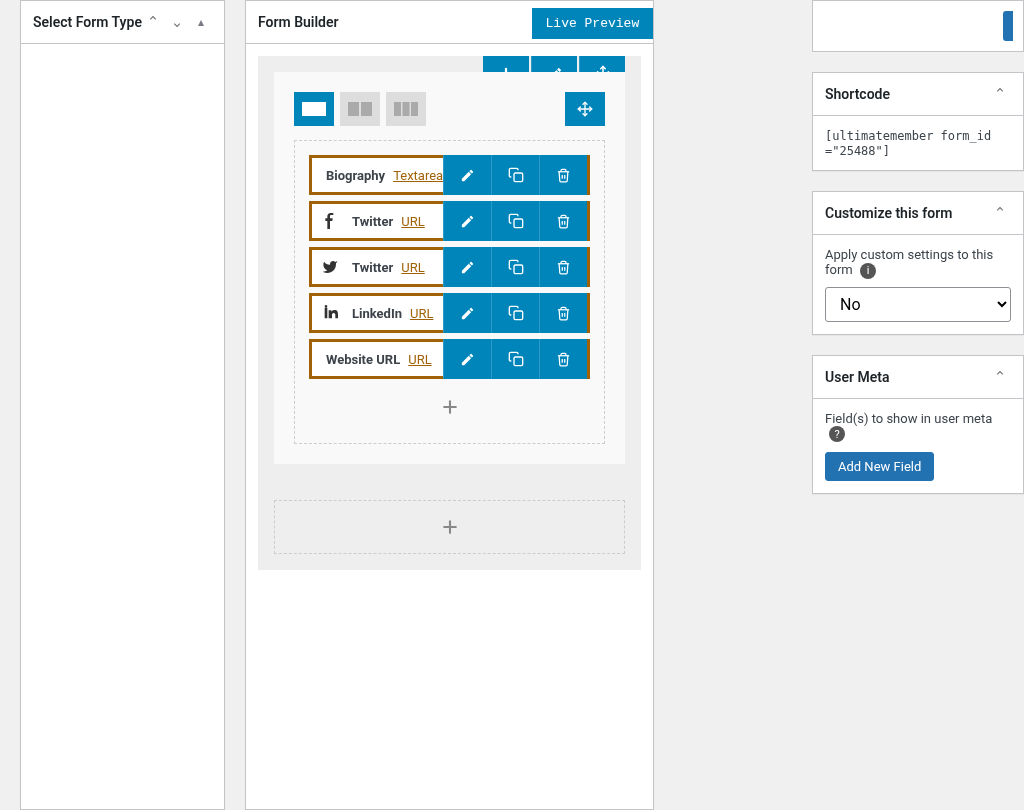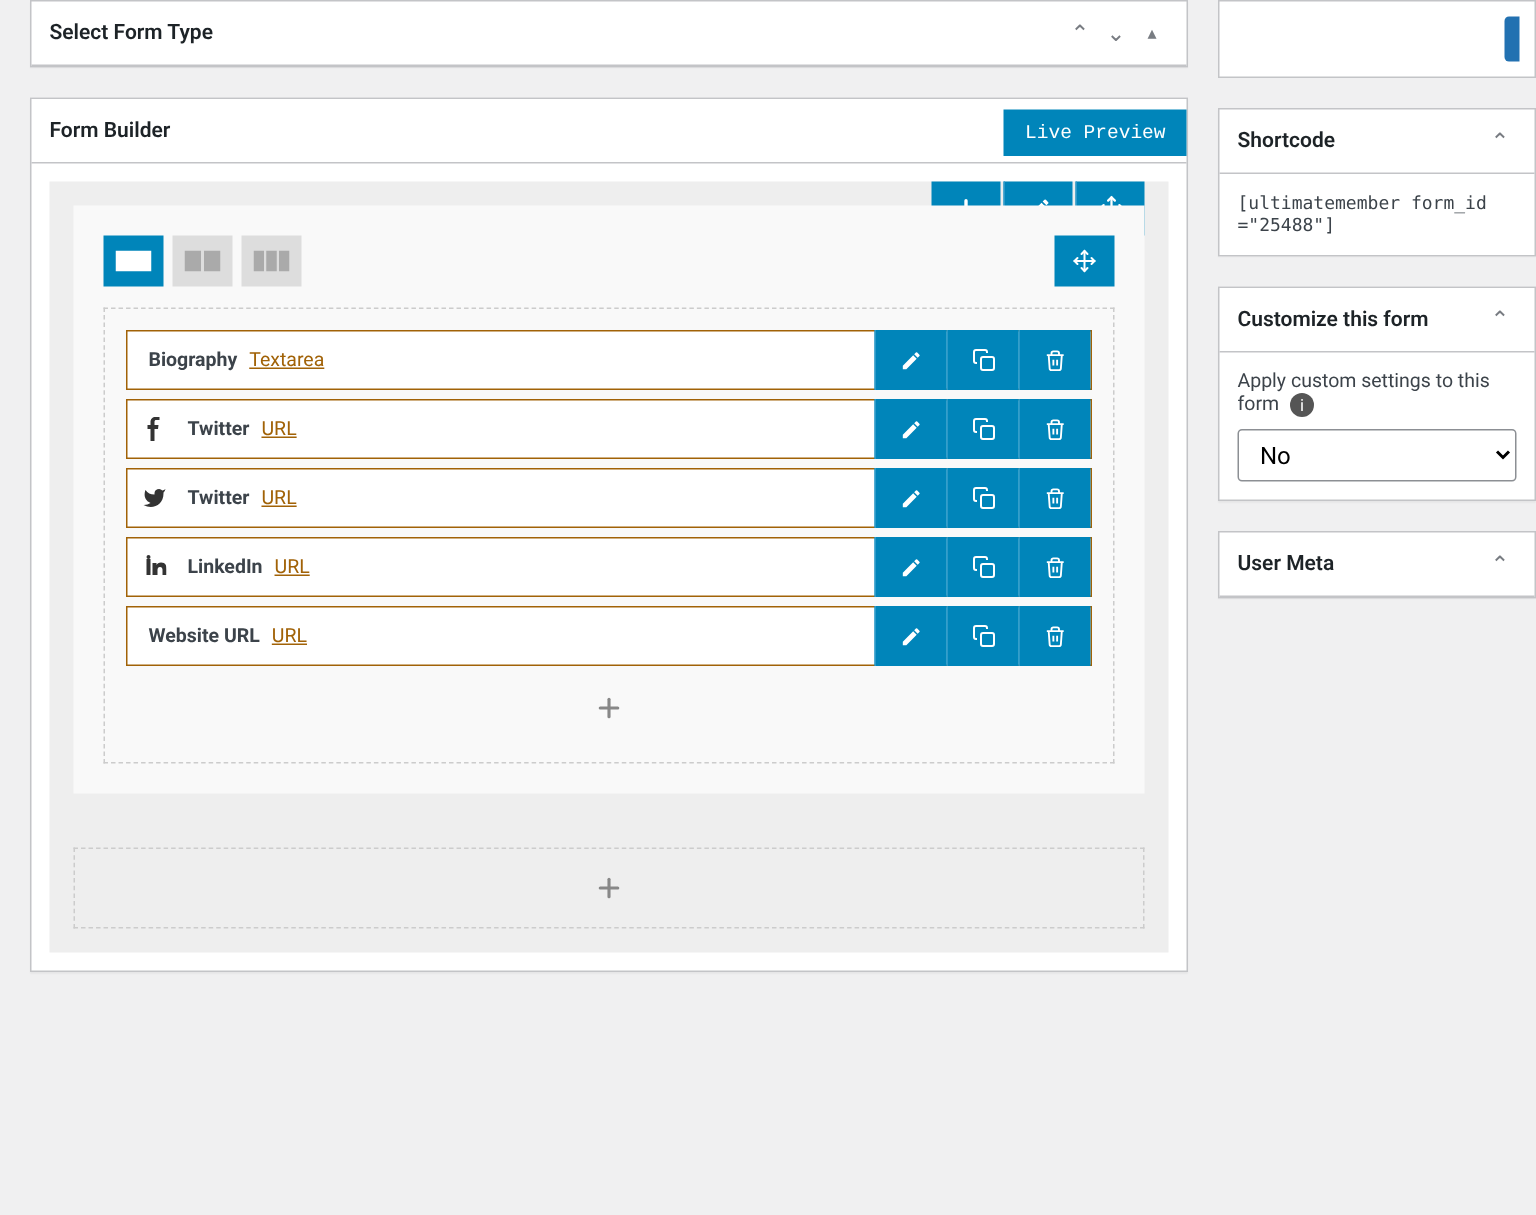--- a/index.html
+++ b/index.html
@@ -1,18 +1,18 @@
 <!DOCTYPE html>
 <html><head>
   <meta charset="utf-8">
   <style>
     * { box-sizing: border-box; margin: 0; padding: 0; font-family: -apple-system, BlinkMacSystemFont, "Segoe UI", Roboto, sans-serif; }
     body { background: #f0f0f1; display: flex; gap: 20px; padding: 0 0 0 0; width: 1024px; height: 810px; overflow: hidden; color: #3c434a; font-size: 13px; }
 
-    .main-col { flex: 1; display: flex; flex-direction: column; gap: 20px; padding: 0 0 0 20px; }
+    .main-col { flex: 1; display: flex; gap: 20px; padding: 0 0 0 20px; }
     .side-col { width: 212px; display: flex; flex-direction: column; gap: 20px; }
 
     .postbox { background: #fff; border: 1px solid #c3c4c7; box-shadow: 0 1px 1px rgba(0,0,0,.04); }
     .postbox-header { display: flex; align-items: center; justify-content: space-between; padding: 10px 12px; border-bottom: 1px solid #c3c4c7; }
     .postbox-header h2 { font-size: 14px; font-weight: 600; color: #1d2327; }
     .postbox-handles { display: flex; gap: 2px; align-items: center; }
     .postbox-handles .handle { width: 22px; height: 22px; display: flex; align-items: center; justify-content: center; cursor: pointer; color: #787c82; }
     .postbox .inside { padding: 12px; }
 
     .form-type-stage { background: #f6f7f7; padding: 16px; display: flex; gap: 0; }
@@ -28,21 +28,21 @@
     .toolbar-btn + .toolbar-btn { border-left: 1px solid #2b99c9; }
 
     .builder-row { background: #f9f9f9; padding: 20px; position: relative; }
     .layout-tabs { display: flex; gap: 6px; margin-bottom: 14px; align-items: center; }
     .layout-tab { width: 40px; height: 34px; background: #ddd; display: flex; align-items: center; justify-content: center; cursor: pointer; }
     .layout-tab.active { background: #0085ba; }
     .layout-tab svg { pointer-events: none; }
     .row-move-btn { margin-left: auto; width: 40px; height: 34px; background: #0085ba; color: #fff; display: flex; align-items: center; justify-content: center; cursor: pointer; border: none; }
 
     .field-list { border: 1px dashed #ccc; padding: 14px; }
-    .field-item { display: flex; align-items: center; background: #fff; border: 1px solid #a16207; margin-bottom: 6px; height: 40px; }
+    .field-item { display: flex; align-items: center; background: #fff; border: 3px solid #a16207; margin-bottom: 6px; height: 40px; }
     .field-icon { width: 36px; display: flex; align-items: center; justify-content: center; color: #555; }
     .field-name { font-weight: 700; color: #3c434a; font-size: 13px; padding: 0 8px 0 4px; }
     .field-name.noicon { padding-left: 14px; }
     .field-type { color: #a16207; font-size: 13px; text-decoration: underline; }
     .field-actions { margin-left: auto; display: flex; }
     .field-action { width: 48px; height: 40px; background: #0085ba; color: #fff; display: flex; align-items: center; justify-content: center; border: none; cursor: pointer; border-left: 1px solid #2b99c9; }
 
     .add-field-slot { height: 44px; display: flex; align-items: center; justify-content: center; color: #888; cursor: pointer; }
     .add-field-slot.outer { border: 1px dashed #ccc; margin-top: 36px; height: 54px; }
 
@@ -353,15 +353,21 @@
     </div>
   </div>
 
   <div class="postbox">
     <div class="postbox-header">
       <h2>User Meta</h2>
       <div class="postbox-handles">
         <span class="handle chev-up"></span>
       </div>
     </div>
+    <div class="inside">
+      <span class="side-text">Field(s) to show in user meta</span>
+      <span class="help-dot">?</span>
+      <br>
+      <button class="add-meta-btn">Add New Field</button>
+    </div>
   </div>
 
 </div>
 
 </body></html>

